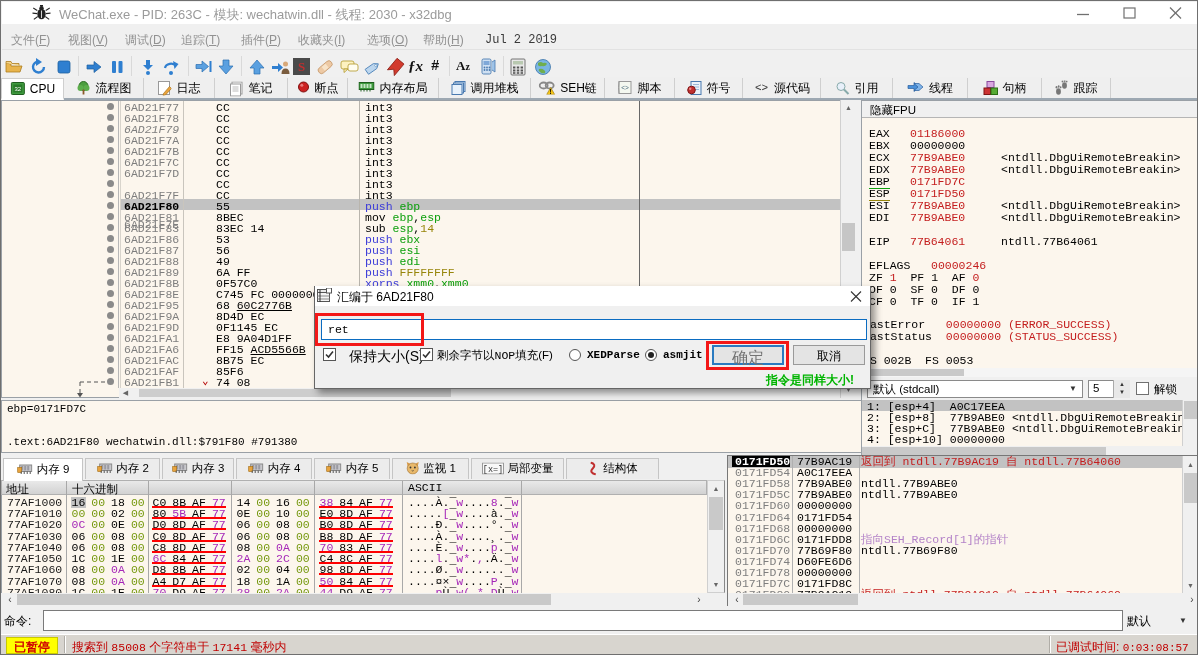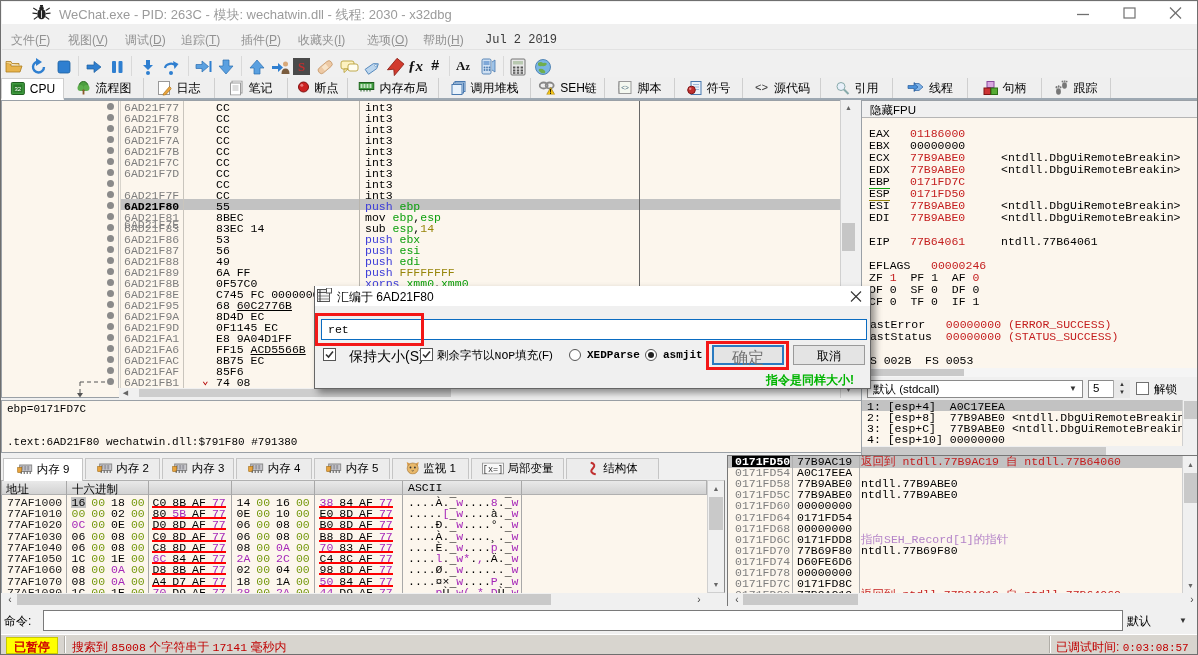--- a/index.html
+++ b/index.html
@@ -242,21 +242,21 @@
         <span style="display:inline-block;margin-right:5px;height:15px">
           <svg width="14" height="15">
             <rect x="1" y="1" width="11" height="13" fill="#fff" stroke="#999"></rect>
             <path d="M6 13 L12 6 L14 8 L8 14.5 L5.5 15 Z" fill="#e8a33d" stroke="#a06a10" stroke-width="0.6"></path>
           </svg>
         </span>
         <span style="font-size:12px;color:#000">日志</span>
       </div>
     </div>
 <div style="position:absolute;left:214px;top:77px;width:73px;height:20px;background:#efefef;border-right:1px solid #cfcfcf;">
-      <div style="position:absolute;left:50%;top:50%;transform:translate(-50%,-50%);display:flex;align-items:center;white-space:nowrap">
+      <div style="position:absolute;left:50%;top:50%;transform:translate(-50%,-50%);display:flex;align-items:flex-end;white-space:nowrap">
         <span style="display:inline-block;margin-right:5px;height:15px">
           <svg width="14" height="15">
             <rect x="2.5" y="0.5" width="10" height="12" fill="#fff" stroke="#999"></rect>
             <rect x="1" y="2.5" width="10" height="12" fill="#fff" stroke="#999"></rect>
             <g stroke="#bbb">
               <line x1="3" y1="5.5" x2="9" y2="5.5"></line>
               <line x1="3" y1="7.5" x2="9" y2="7.5"></line>
               <line x1="3" y1="9.5" x2="9" y2="9.5"></line>
             </g>
           </svg>
@@ -422,21 +422,21 @@
 <div style="position:absolute;left:638px;top:100px;width:1px;height:287px;background:#686868;z-index:1"></div>
 <div style="position:absolute;left:106px;top:102px;width:7px;height:7px;background:#8a8a8a;border-radius:50%"></div>
 <div class="m" style="position:absolute;left:123px;top:101px;width:58px;height:10px;color:#7e7e7e;">6AD21F77</div>
 <div class="m" style="position:absolute;left:215px;top:101px;width:142px;height:10px;color:#000">CC</div>
 <div class="m" style="position:absolute;left:364px;top:101px;width:470px;height:10px;color:#000">int3</div>
 <div style="position:absolute;left:106px;top:113px;width:7px;height:7px;background:#8a8a8a;border-radius:50%"></div>
 <div class="m" style="position:absolute;left:123px;top:112px;width:58px;height:10px;color:#7e7e7e;">6AD21F78</div>
 <div class="m" style="position:absolute;left:215px;top:112px;width:142px;height:10px;color:#000">CC</div>
 <div class="m" style="position:absolute;left:364px;top:112px;width:470px;height:10px;color:#000">int3</div>
 <div style="position:absolute;left:106px;top:124px;width:7px;height:7px;background:#8a8a8a;border-radius:50%"></div>
-<div class="m" style="position:absolute;left:123px;top:123px;width:58px;height:10px;color:#7e7e7e;">6AD21F79</div>
+<div class="m" style="position:absolute;left:123px;top:123px;width:58px;height:10px;color:#7e7e7e;font-style:italic;">6AD21F79</div>
 <div class="m" style="position:absolute;left:215px;top:123px;width:142px;height:10px;color:#000">CC</div>
 <div class="m" style="position:absolute;left:364px;top:123px;width:470px;height:10px;color:#000">int3</div>
 <div style="position:absolute;left:106px;top:135px;width:7px;height:7px;background:#8a8a8a;border-radius:50%"></div>
 <div class="m" style="position:absolute;left:123px;top:134px;width:58px;height:10px;color:#7e7e7e;">6AD21F7A</div>
 <div class="m" style="position:absolute;left:215px;top:134px;width:142px;height:10px;color:#000">CC</div>
 <div class="m" style="position:absolute;left:364px;top:134px;width:470px;height:10px;color:#000">int3</div>
 <div style="position:absolute;left:106px;top:146px;width:7px;height:7px;background:#8a8a8a;border-radius:50%"></div>
 <div class="m" style="position:absolute;left:123px;top:145px;width:58px;height:10px;color:#7e7e7e;">6AD21F7B</div>
 <div class="m" style="position:absolute;left:215px;top:145px;width:142px;height:10px;color:#000">CC</div>
 <div class="m" style="position:absolute;left:364px;top:145px;width:470px;height:10px;color:#000">int3</div>

